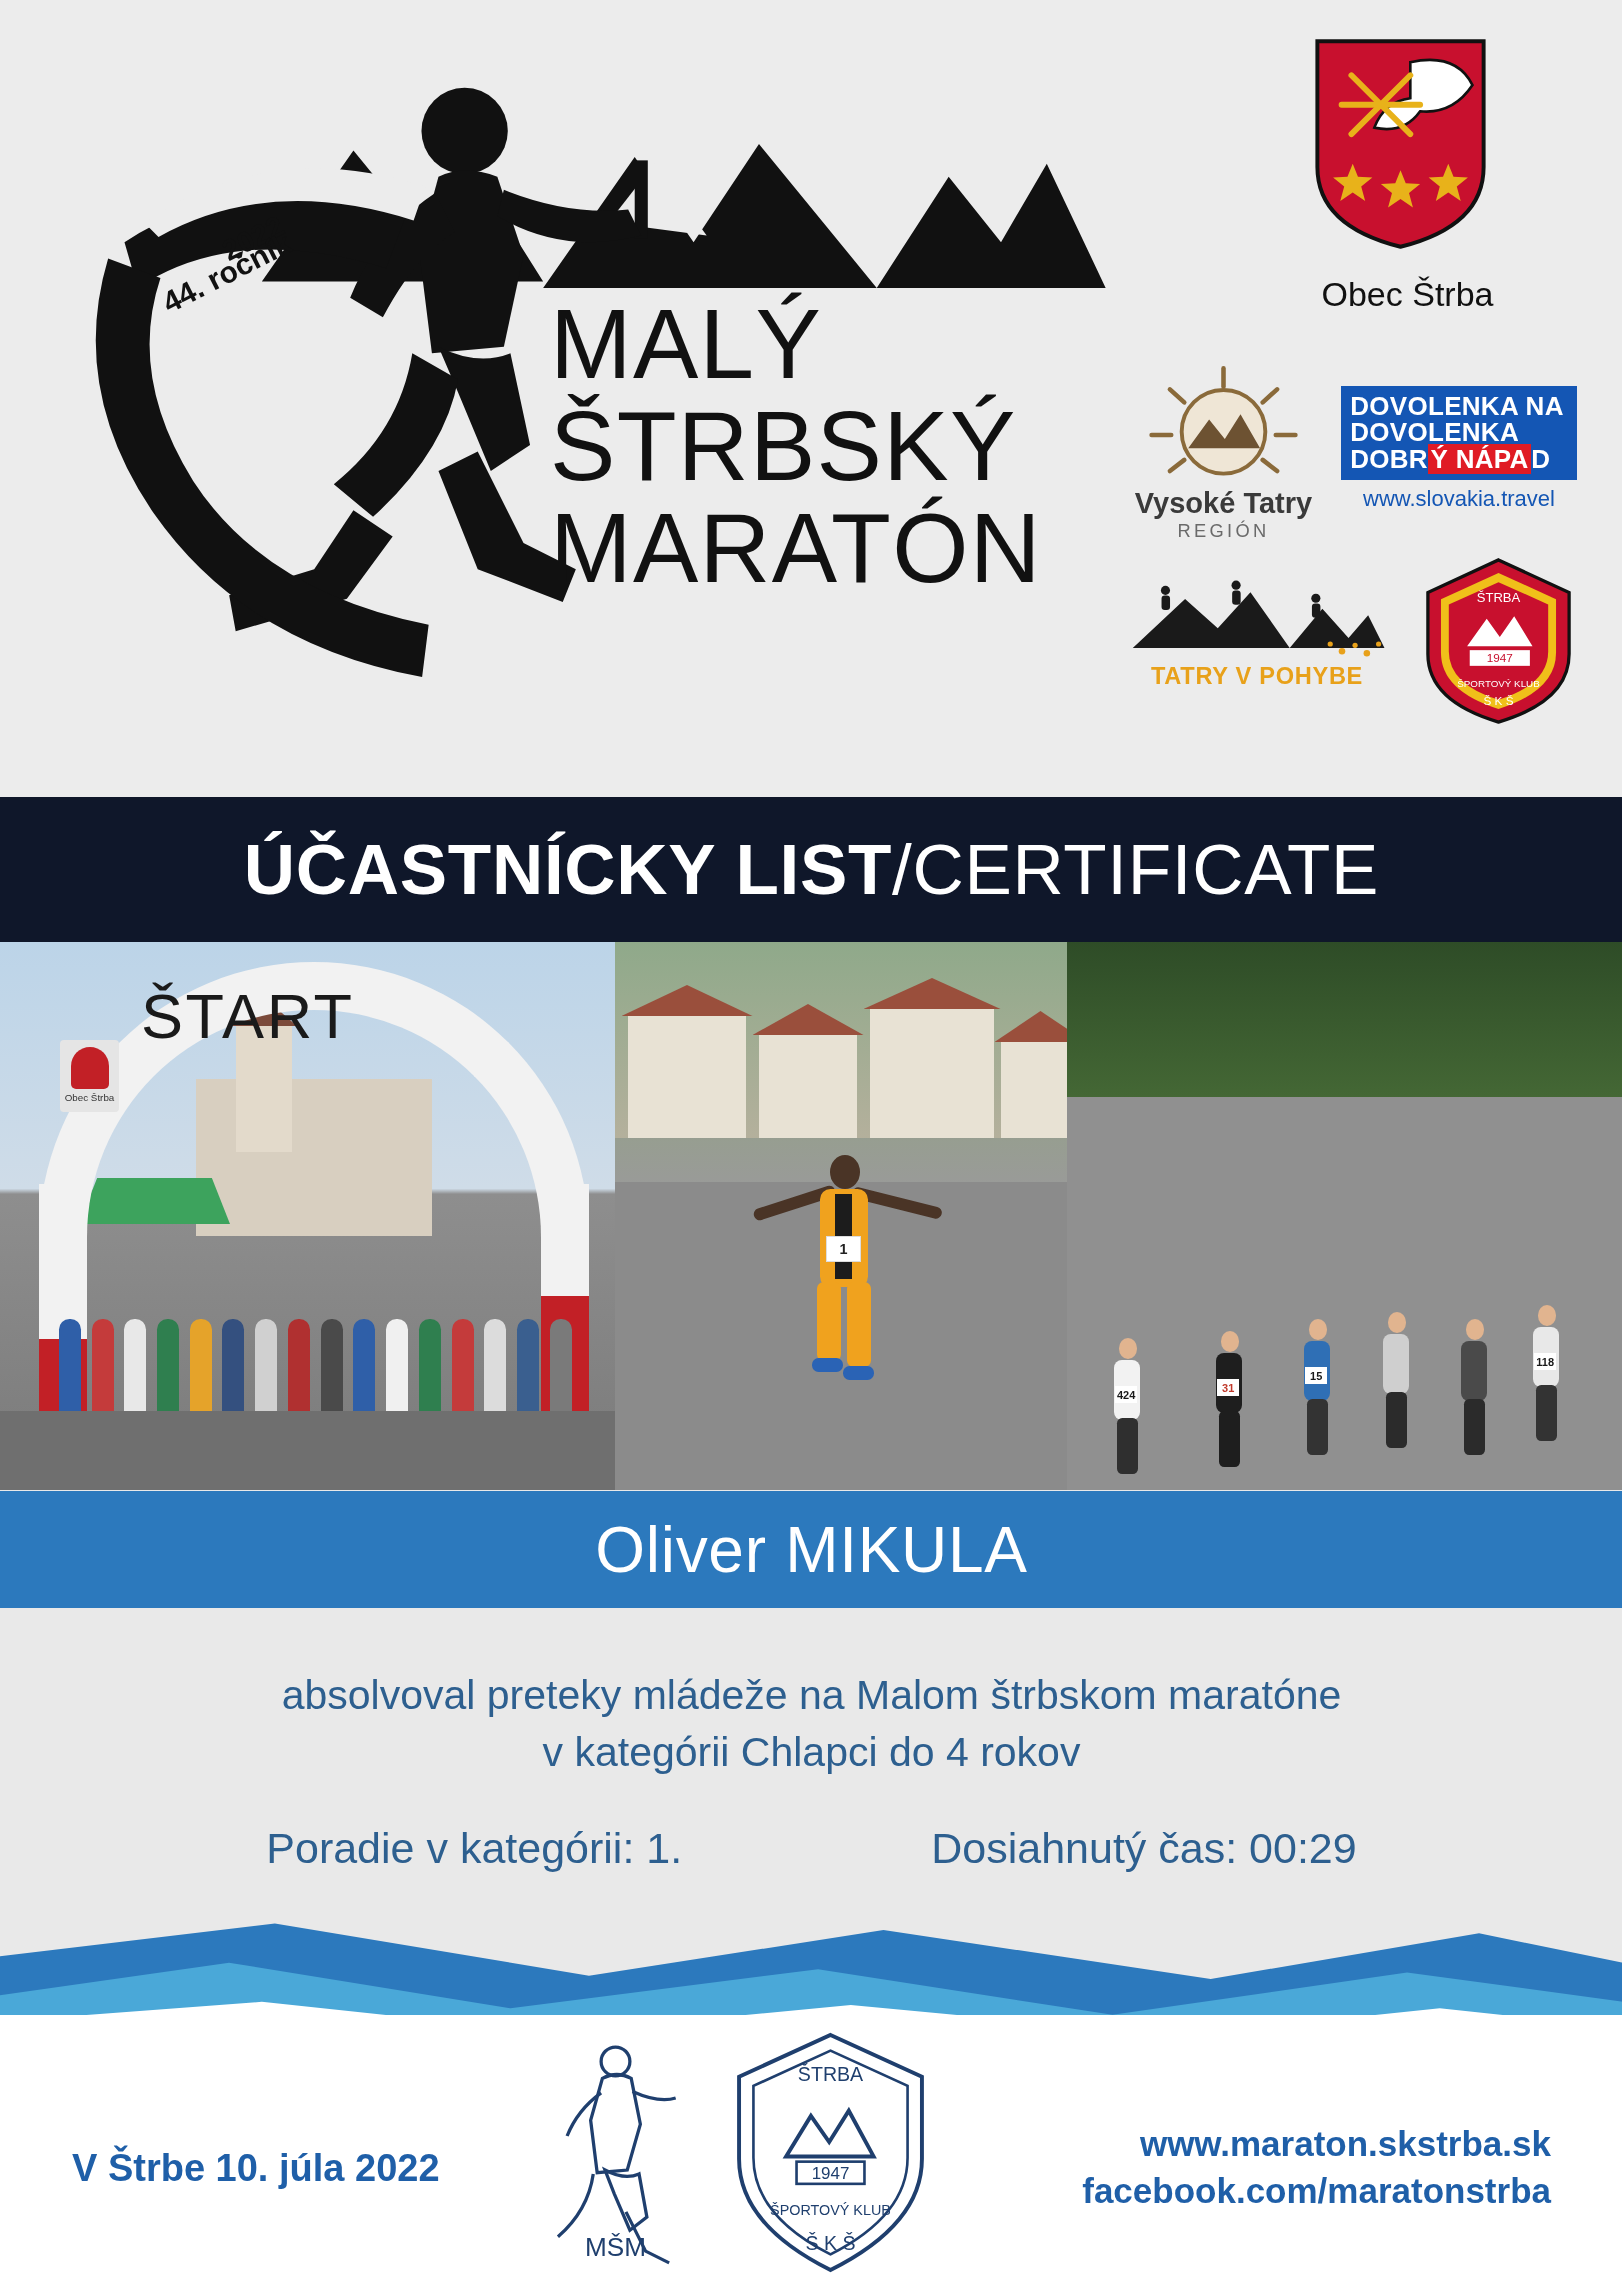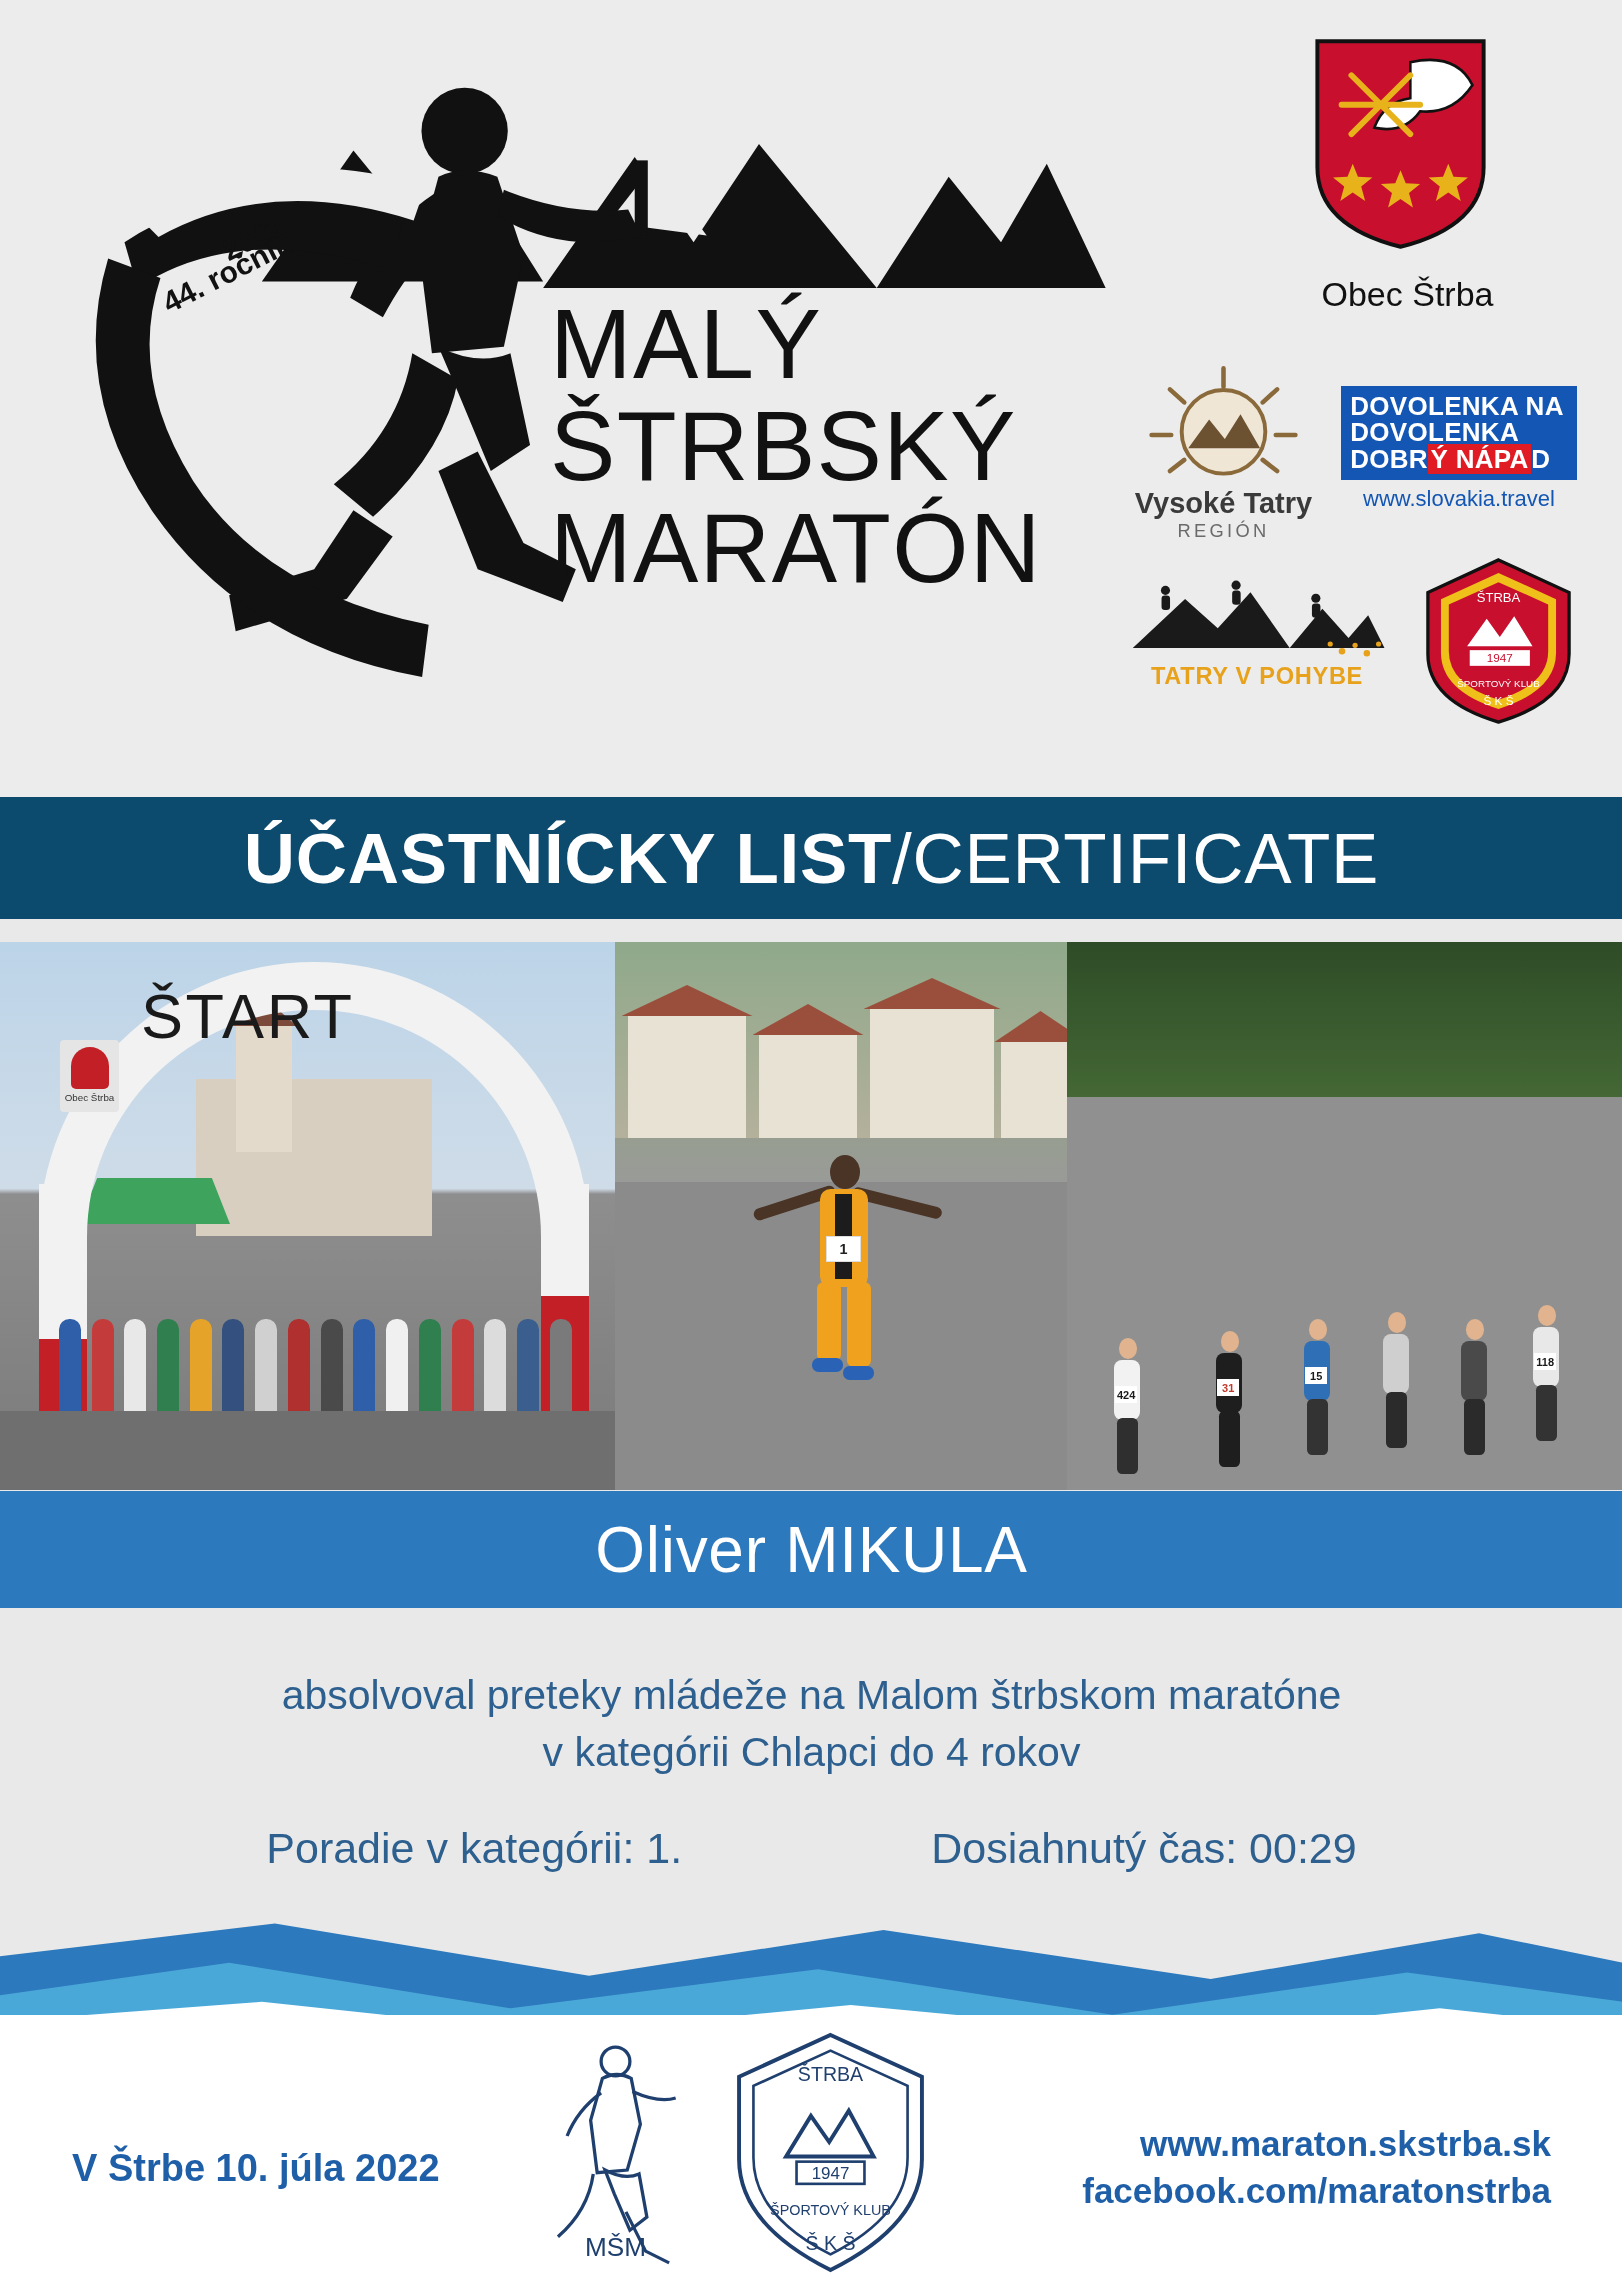--- a/index.html
+++ b/index.html
@@ -127,22 +127,22 @@
   .sks-badge {
     position: absolute;
     left: 1420px; top: 556px;
     width: 157px; height: 170px;
   }
 
   
   .cert-bar {
     position: absolute;
     left: 0; top: 797px;
-    width: 1623px; height: 122px;
-    background: #0c4a6e;
+    width: 1623px; height: 145px;
+    background: #0f172a;
     display: flex; align-items: center; justify-content: center;
     color: #ffffff;
   }
   .cert-bar .strong { font-weight: 800; font-size: 71px; letter-spacing: 0.7px; }
   .cert-bar .light { font-weight: 400; font-size: 71px; letter-spacing: 0.7px; }
 
   
   .photos {
     position: absolute;
     left: 0; top: 942px;

